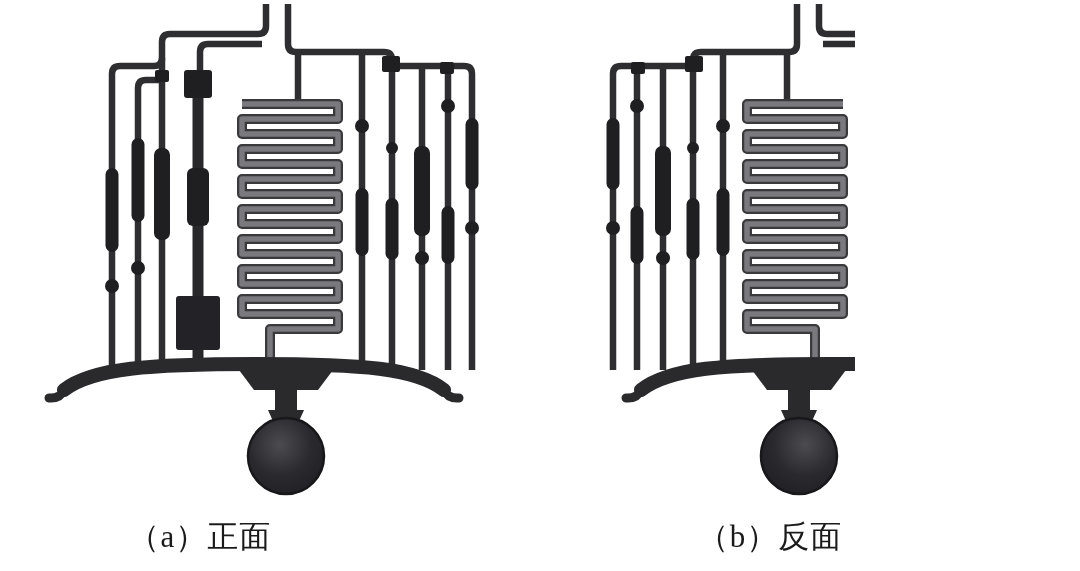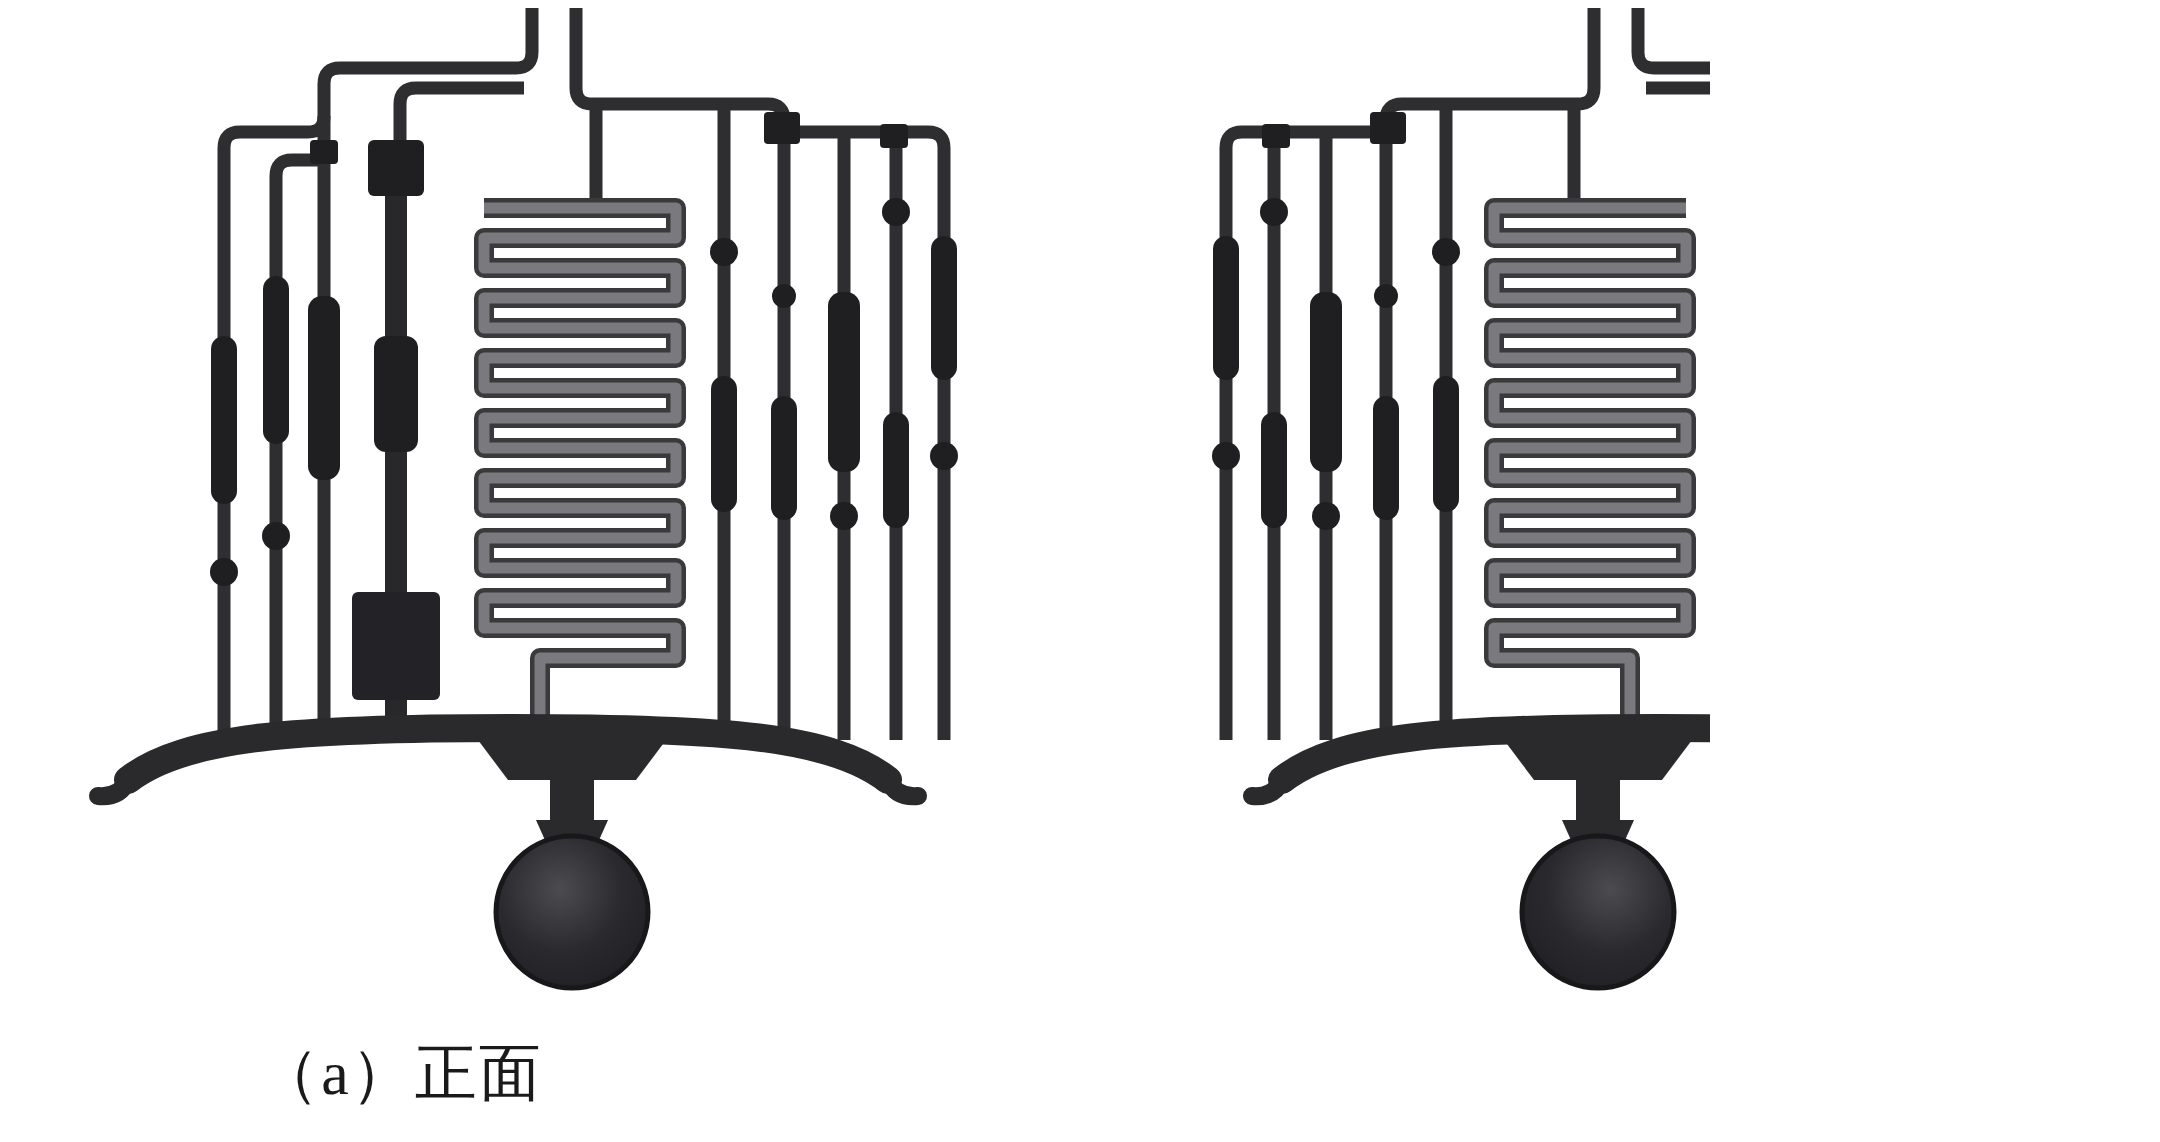--- a/index.html
+++ b/index.html
@@ -112,14 +112,15 @@
 
     <use href="#chip" x="30" y="0"></use>
 
     <g transform="translate(1055,0) scale(-1,1)">
       <use href="#chip"></use>
     </g>
   </svg>
 
   <div class="caption caption-a">（a）正面</div>
 
+  <div class="caption caption-b">（b）反面</div>
 
 </div>
 
 </body></html>

